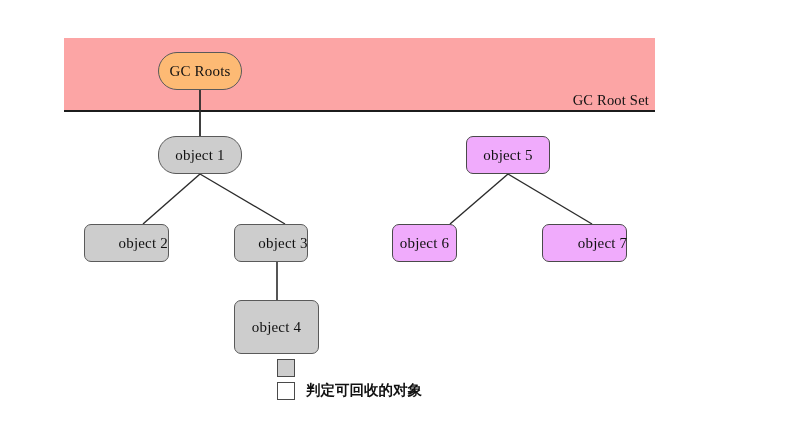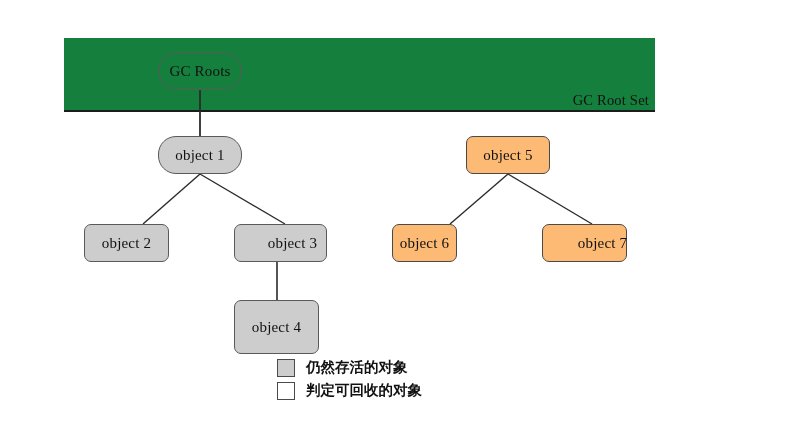--- a/index.html
+++ b/index.html
@@ -23,21 +23,21 @@
     height: 422px;
   }
 
   
   .root-band {
     position: absolute;
     left: 64px;
     top: 38px;
     width: 591px;
     height: 73px;
-    background: #15803d;
+    background: #fca5a5;
   }
   .root-band-rule {
     position: absolute;
     left: 64px;
     top: 110px;
     width: 591px;
     height: 2px;
     background: #1c1c1c;
   }
   .root-band-label {
@@ -70,25 +70,25 @@
     font-size: 15px;
     line-height: 1;
     white-space: nowrap;
     letter-spacing: 0.2px;
   }
   .node.alive {
     background: #cdcdcd;
     border-color: #5a5a5a;
   }
   .node.garbage {
-    background: #fdba74;
+    background: #f0abfc;
     border-color: #4a4a4a;
   }
   .node.root {
-    background: #15803d;
+    background: #fdba74;
     border-color: #5a5a5a;
     border-radius: 19px;
   }
 
   
   .legend {
     position: absolute;
     left: 277px;
     top: 356px;
   }
@@ -141,25 +141,25 @@
   </svg>
 
   <div class="node root" style="left:158px; top:52px; width:84px; height:38px;">
     <span>GC Roots</span>
   </div>
 
   <div class="node alive" style="left:158px; top:136px; width:84px; height:38px;border-radius:18px;">
     <span>object 1</span>
   </div>
 
-  <div class="node alive" style="left:84px; top:224px; width:85px; height:38px;">
+  <div class="node alive" style="left:84px; top:224px; width:85px; height:38px;justify-content:flex-end;">
     <span>object 2</span>
   </div>
 
-  <div class="node alive" style="left:234px; top:224px; width:93px; height:38px;padding-left:24px;">
+  <div class="node alive" style="left:234px; top:224px; width:74px; height:38px;padding-left:24px;">
     <span>object 3</span>
   </div>
 
   <div class="node alive" style="left:234px; top:300px; width:85px; height:54px;">
     <span>object 4</span>
   </div>
 
   <div class="node garbage" style="left:466px; top:136px; width:84px; height:38px;">
     <span>object 5</span>
   </div>
@@ -168,21 +168,20 @@
     <span>object 6</span>
   </div>
 
   <div class="node garbage" style="left:542px; top:224px; width:85px; height:38px;padding-left:36px;">
     <span>object 7</span>
   </div>
 
   <div class="legend">
     <div class="legend-row">
       <span class="legend-swatch alive"></span>
-      <span class="legend-label">仍然存活的对象</span>
     </div>
     <div class="legend-row">
       <span class="legend-swatch garbage"></span>
       <span class="legend-label">判定可回收的对象</span>
     </div>
   </div>
 
 </div>
 
 </body></html>

